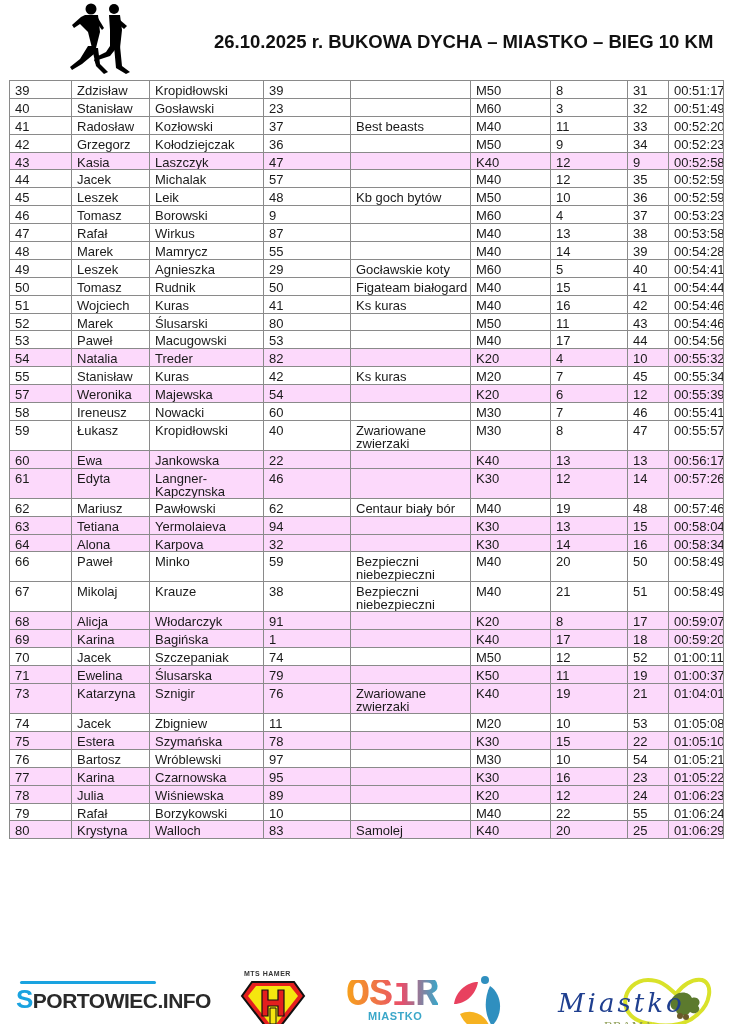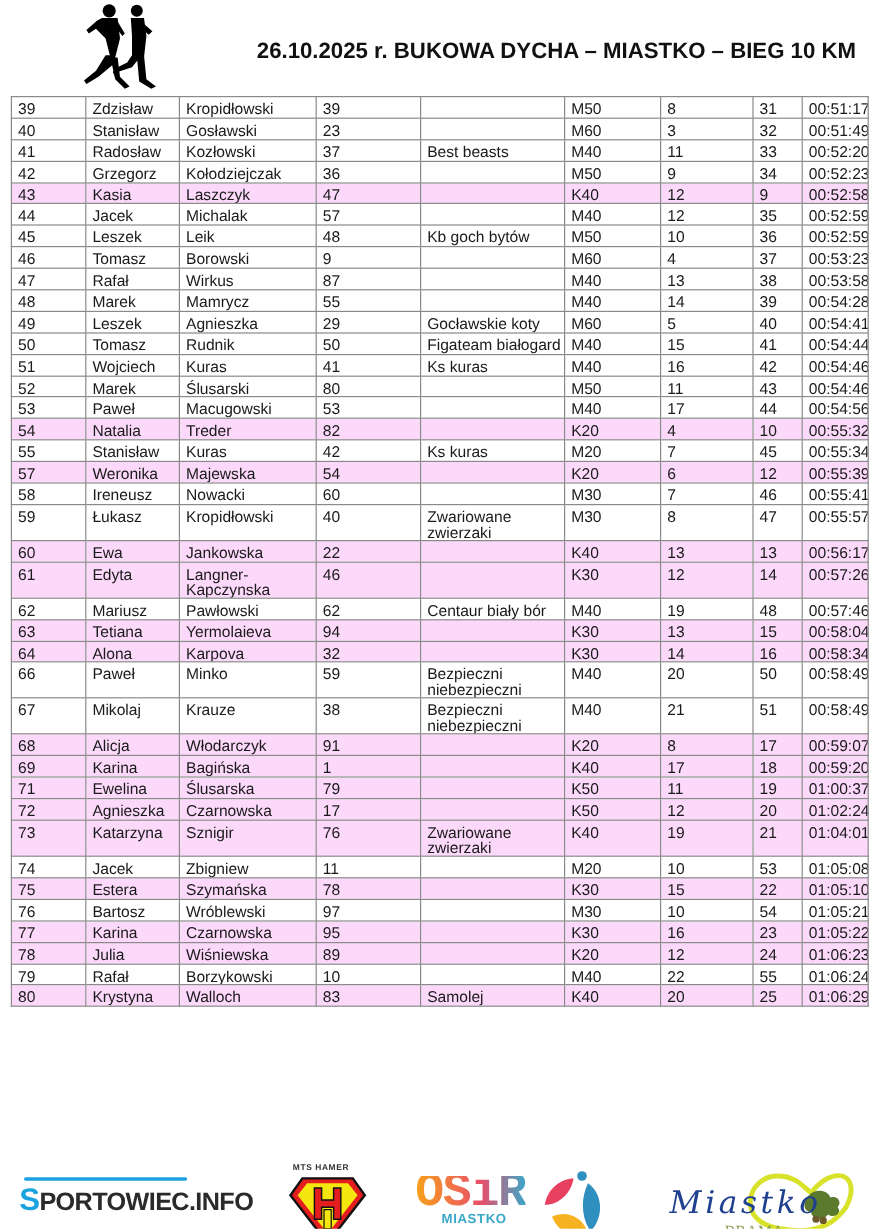--- a/index.html
+++ b/index.html
@@ -374,41 +374,41 @@
         <td>69</td>
         <td>Karina</td>
         <td>Bagińska</td>
         <td>1</td>
         <td></td>
         <td>K40</td>
         <td>17</td>
         <td>18</td>
         <td>00:59:20</td>
       </tr>
+      <tr>
+        <td>70</td>
+        <td>Jacek</td>
+        <td>Szczepaniak</td>
+        <td>74</td>
+        <td></td>
+        <td>M50</td>
+        <td>12</td>
+        <td>52</td>
+        <td>01:00:11</td>
+      </tr>
       <tr class="pink">
         <td>71</td>
         <td>Ewelina</td>
         <td>Ślusarska</td>
         <td>79</td>
         <td></td>
         <td>K50</td>
         <td>11</td>
         <td>19</td>
         <td>01:00:37</td>
-      </tr>
-      <tr class="pink">
-        <td>72</td>
-        <td>Agnieszka</td>
-        <td>Czarnowska</td>
-        <td>17</td>
-        <td></td>
-        <td>K50</td>
-        <td>12</td>
-        <td>20</td>
-        <td>01:02:24</td>
       </tr>
       <tr class="pink tall">
         <td>73</td>
         <td>Katarzyna</td>
         <td>Sznigir</td>
         <td>76</td>
         <td>Zwariowane zwierzaki</td>
         <td>K40</td>
         <td>19</td>
         <td>21</td>

